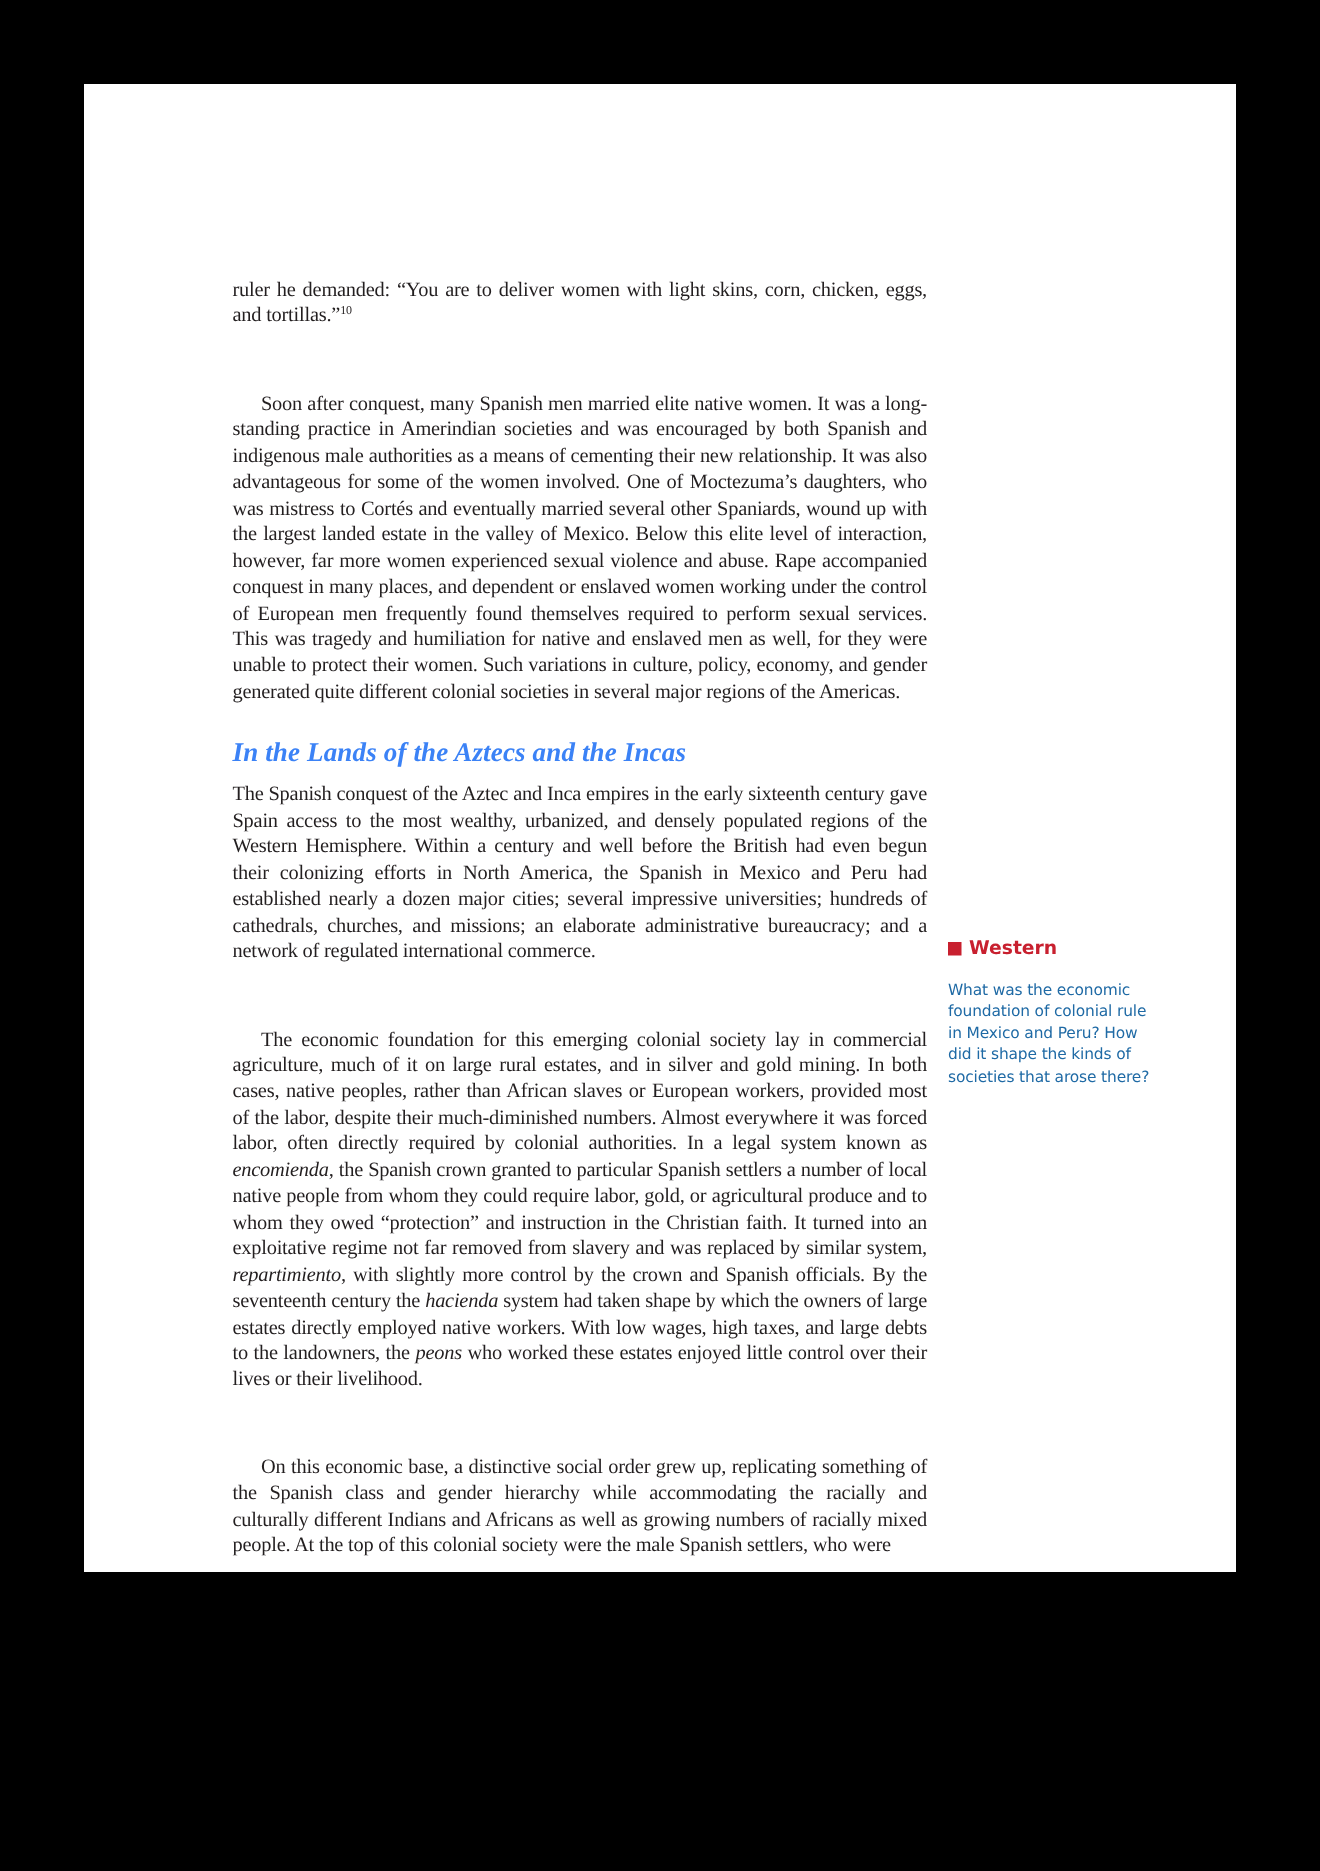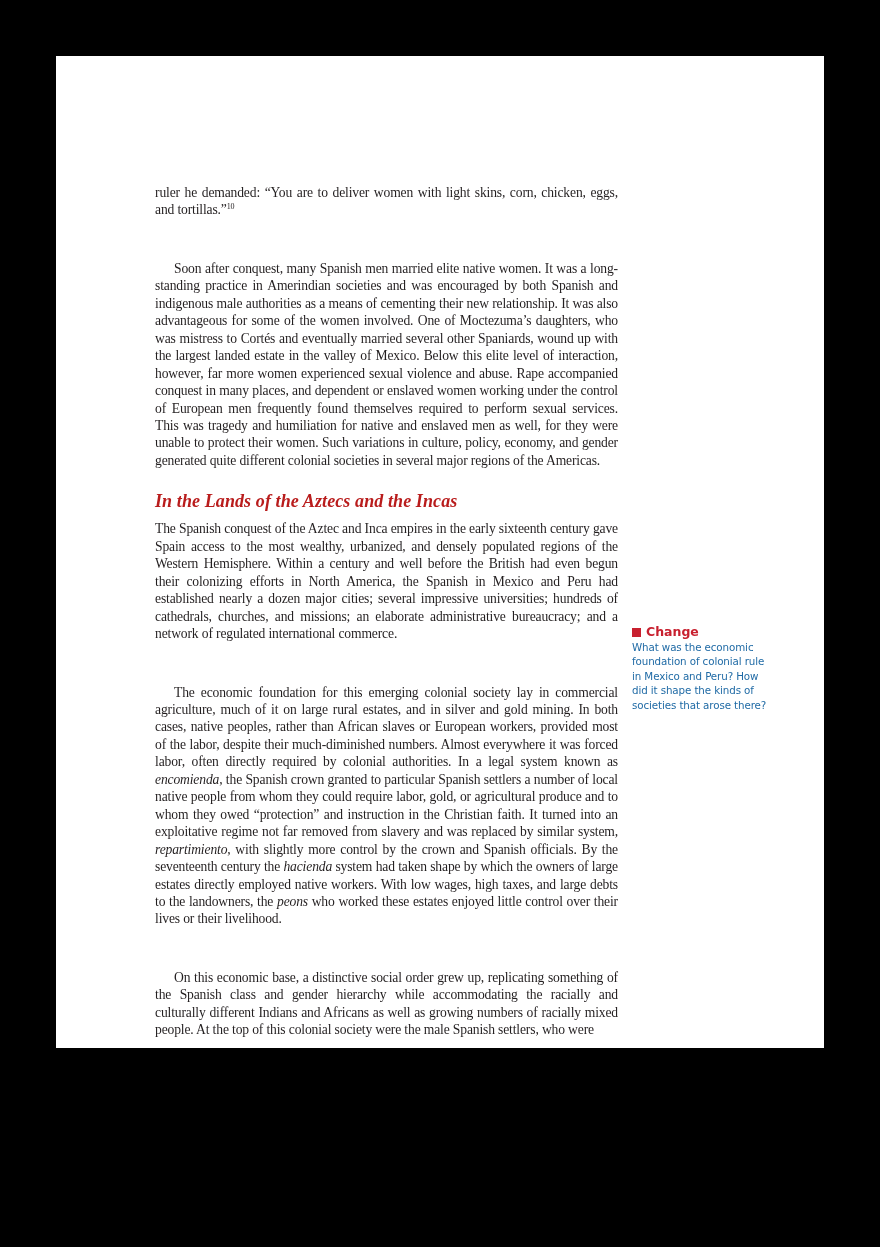--- a/index.html
+++ b/index.html
@@ -27,21 +27,21 @@
     letter-spacing: -0.15px;
   }
   .text-col p { margin: 0; }
   .text-col p.indent { text-indent: 19px; margin-top: 41px; }
   sup { font-size: 8px; line-height: 0; vertical-align: 5px; }
   .heading {
     font-family: "Liberation Serif", "DejaVu Serif", serif;
     font-style: italic;
     font-weight: bold;
     font-size: 18px;
-    color: #b91c1c;
+    color: #3b82f6;
     margin: 22px 0 9px 0 !important;
     line-height: 20px;
     text-align: left;
     letter-spacing: 0.1px;
   }
   .margin-note {
     position: absolute;
     left: 576px; top: 568px;
     width: 140px;
     font-family: "DejaVu Sans", "Liberation Sans", sans-serif;
@@ -57,21 +57,21 @@
   .margin-note .label .square {
     display: inline-block;
     width: 9px; height: 9px;
     background: #c8202f;
     margin-right: 5px;
   }
   .margin-note .question {
     font-size: 10.3px;
     line-height: 14.4px;
     color: #1f6aa5;
-    margin-top: 0;
+    margin-top: 13px;
     letter-spacing: -0.1px;
   }
   em { }
 </style>
 </head>
 <body>
 
 <div class="page">
   <div class="text-col">
     <p><span>ruler he demanded: “You are to deliver women with light skins, corn, chicken, eggs, and tortillas.”</span><sup>10</sup></p>
@@ -83,17 +83,17 @@
     <p>The Spanish conquest of the Aztec and Inca empires in the early sixteenth century gave Spain access to the most wealthy, urbanized, and densely populated regions of the Western Hemisphere. Within a century and well before the British had even begun their colonizing efforts in North America, the Spanish in Mexico and Peru had established nearly a dozen major cities; several impressive universities; hundreds of cathedrals, churches, and missions; an elaborate administrative bureaucracy; and a network of regulated international commerce.</p>
 
     <p class="indent"><span>The economic foundation for this emerging colonial society lay in commercial agriculture, much of it on large rural estates, and in silver and gold mining. In both cases, native peoples, rather than African slaves or European workers, provided most of the labor, despite their much-diminished numbers. Almost everywhere it was forced labor, often directly required by colonial authorities. In a legal system known as </span><em>encomienda</em><span>, the Spanish crown granted to particular Spanish settlers a number of local native people from whom they could require labor, gold, or agricultural produce and to whom they owed “protection” and instruction in the Christian faith. It turned into an exploitative regime not far removed from slavery and was replaced by similar system, </span><em>repartimiento</em><span>, with slightly more control by the crown and Spanish officials. By the seventeenth century the </span><em>hacienda</em><span> system had taken shape by which the owners of large estates directly employed native workers. With low wages, high taxes, and large debts to the landowners, the </span><em>peons</em><span> who worked these estates enjoyed little control over their lives or their livelihood.</span></p>
 
     <p class="indent">On this economic base, a distinctive social order grew up, replicating something of the Spanish class and gender hierarchy while accommodating the racially and culturally different Indians and Africans as well as growing numbers of racially mixed people. At the top of this colonial society were the male Spanish settlers, who were</p>
   </div>
 
   <div class="margin-note">
     <div class="label">
       <span class="square"></span>
-      <span>Change</span>
+      <span>Western</span>
     </div>
     <div class="question">What was the economic foundation of colonial rule in Mexico and Peru? How did it shape the kinds of societies that arose there?</div>
   </div>
 </div>
 
 </body></html>

